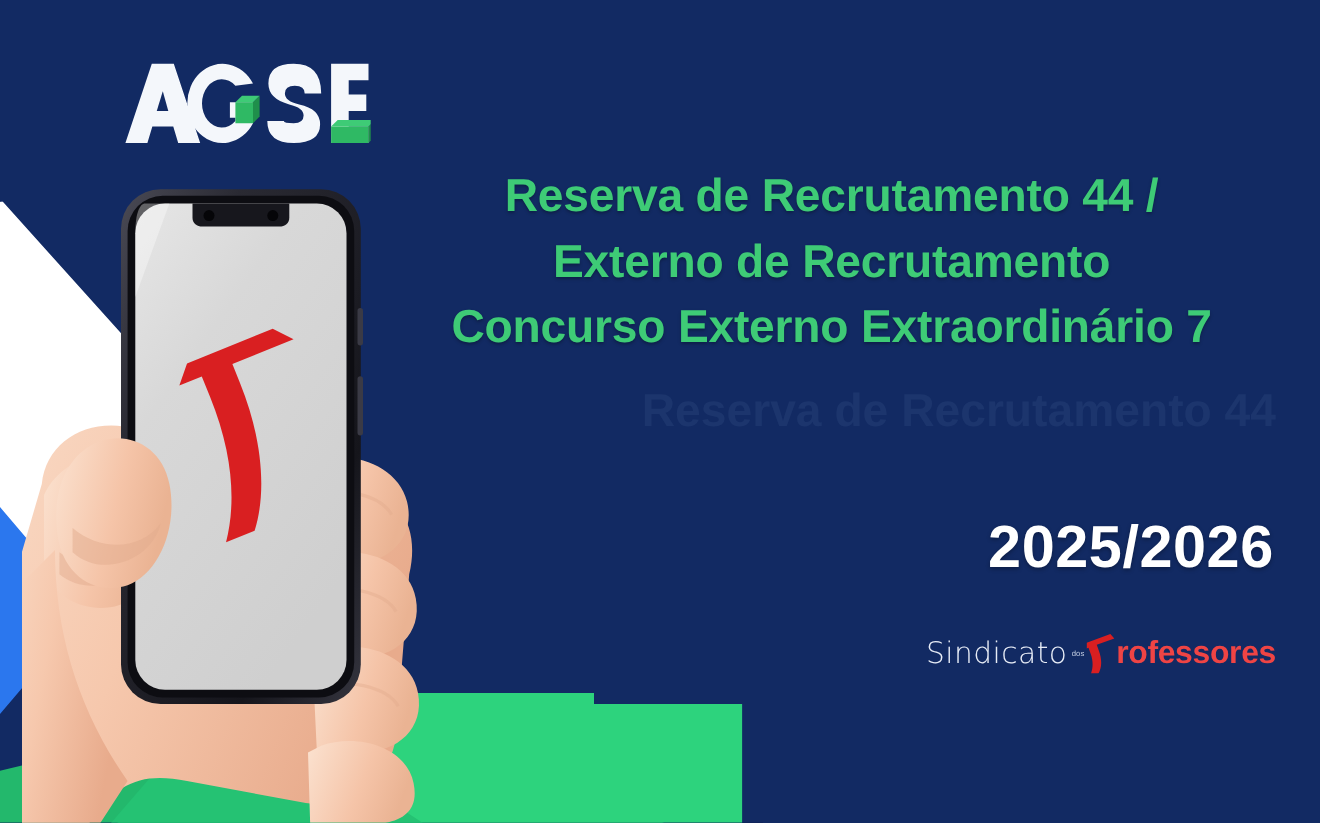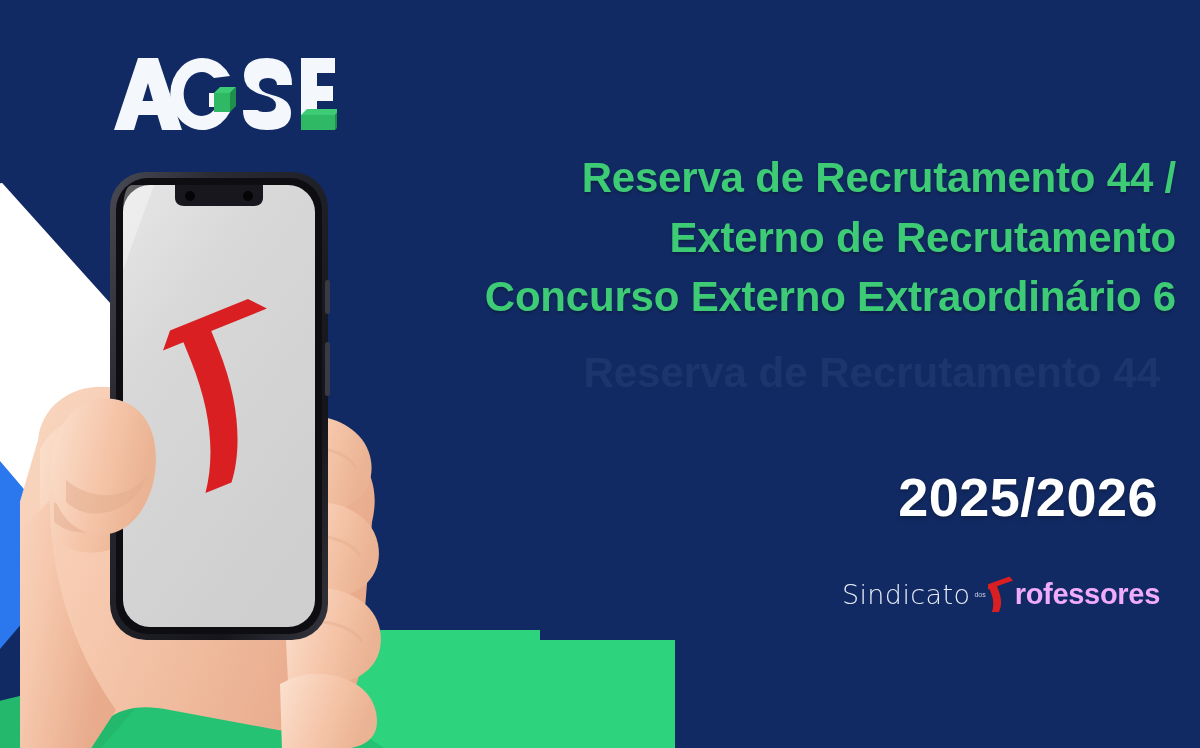--- a/index.html
+++ b/index.html
@@ -53,22 +53,22 @@
     width:225px; height:86px;
   }
   .logo svg { display:block; }
 
   
   .handphone { position:absolute; left:20px; top:150px; width:420px; height:600px; }
   .handphone svg { display:block; }
 
   
   .headline {
-    position:absolute; left:376px; top:148px; width:800px;
-    text-align:right;
+    position:absolute; left:356px; top:148px; width:800px;
+    text-align:center;
     color:#3ecb76;
     font-weight:bold;
     font-size:42px;
     line-height:1.42;
     letter-spacing:-0.2px;
     text-shadow:0 2px 3px rgba(0,0,0,.28);
   }
   .headline .ln { display:block; white-space:nowrap; }
 
   .ghost-line {
@@ -98,21 +98,21 @@
     text-align:right;
   }
   .sindicato .word-dos {
     color:#c8d2e6; font-size:7px; line-height:7px;
     margin:0 2px 0 4px; text-align:center; letter-spacing:0px;
     display:flex; flex-direction:column; align-items:center;
   }
   .sindicato .word-dos b { display:block; font-weight:normal; }
   .sindicato .mark { width:30px; height:36px; margin-right:-3px; }
   .sindicato .word-prof {
-    color:#f0abfc; font-size:29px; font-weight:bold;
+    color:#ef4444; font-size:29px; font-weight:bold;
     letter-spacing:-0.3px; line-height:1;
   }
 </style>
 </head>
 <body>
 
 <div id="stage">
 
   <div class="shape white-chevron"></div>
   <div class="shape blue-chevron"></div>
@@ -225,21 +225,21 @@
     </svg>
   </div>
 
   <div class="shape navy-overlay-right"></div>
 
   <div class="ghost-line">Reserva de Recrutamento 44</div>
 
   <div class="headline">
     <span class="ln">Reserva de Recrutamento 44 /</span>
     <span class="ln">Externo de Recrutamento</span>
-    <span class="ln">Concurso Externo Extraordinário 6</span>
+    <span class="ln">Concurso Externo Extraordinário 7</span>
   </div>
 
   <div class="year">2025/2026</div>
 
   <div class="sindicato">
     <span class="word-sind">Sindicato</span>
     <span class="word-dos">
       <b>dos</b>
     </span>
     <span class="mark">

